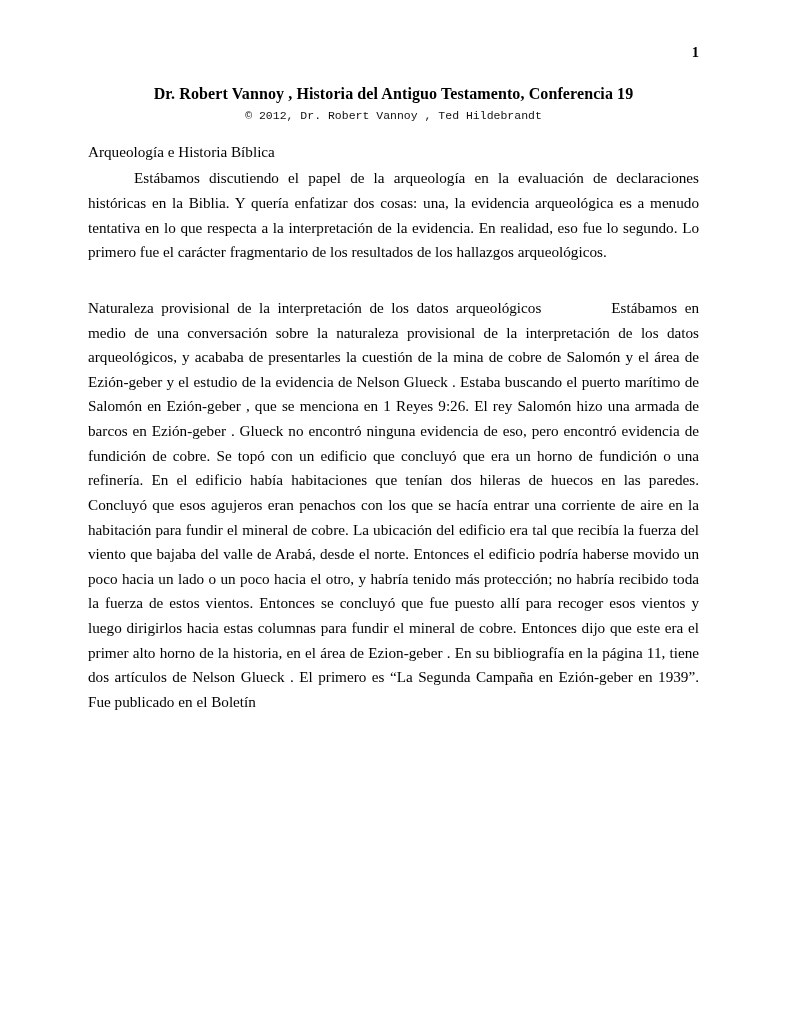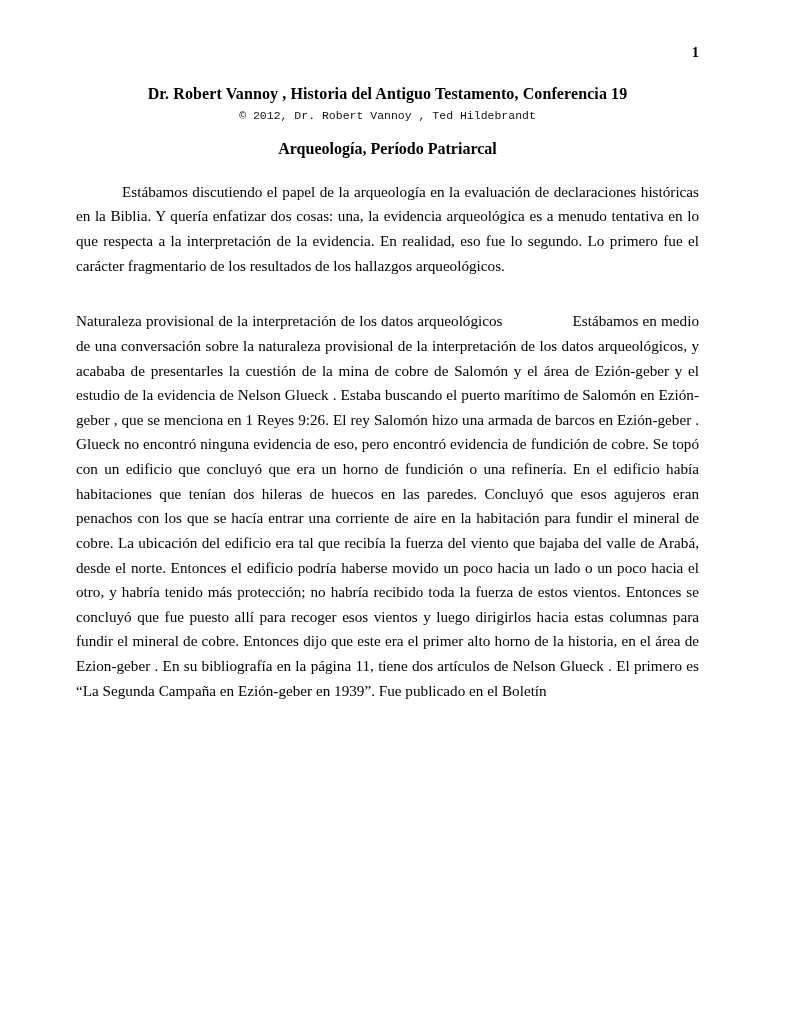--- a/index.html
+++ b/index.html
@@ -23,21 +23,21 @@
     position: absolute;
     top: 44px;
     right: 92px;
     font-size: 14.5px;
     font-weight: bold;
     color: #000;
     font-family: "Liberation Serif", serif;
   }
   .content {
     position: absolute;
-    left: 76px;
+    left: 88px;
     right: 92px;
     top: 84px;
   }
   .doc-title {
     text-align: center;
     font-weight: bold;
     font-size: 16px;
     line-height: 1.3;
     margin: 0 0 4px 0;
     letter-spacing: 0.1px;
@@ -87,22 +87,22 @@
 <div class="page">
 
   <div class="page-number">1</div>
 
   <div class="content">
 
     <div class="doc-title">Dr. Robert Vannoy , Historia del Antiguo Testamento, Conferencia 19</div>
 
     <div class="copyright">© 2012, Dr. Robert Vannoy , Ted Hildebrandt</div>
 
-    <div class="subtitle">Arqueología, Período Patriarcal</div>
 
+    <div class="section-heading">Arqueología e Historia Bíblica</div>
 
     <p class="body-text indent-first">Estábamos discutiendo el papel de la arqueología en la evaluación de declaraciones históricas en la Biblia. Y quería enfatizar dos cosas: una, la evidencia arqueológica es a menudo tentativa en lo que respecta a la interpretación de la evidencia. En realidad, eso fue lo segundo. Lo primero fue el carácter fragmentario de los resultados de los hallazgos arqueológicos.</p>
 
     <div class="spacer-block"></div>
 
     <p class="body-text"><span>Naturaleza provisional de la interpretación de los datos arqueológicos</span><span class="wide-gap"></span><span>Estábamos en medio de una conversación sobre la naturaleza provisional de la interpretación de los datos arqueológicos, y acababa de presentarles la cuestión de la mina de cobre de Salomón y el área de Ezión-geber y el estudio de la evidencia de Nelson Glueck . Estaba buscando el puerto marítimo de Salomón en Ezión-geber , que se menciona en 1 Reyes 9:26. El rey Salomón hizo una armada de barcos en Ezión-geber . Glueck no encontró ninguna evidencia de eso, pero encontró evidencia de fundición de cobre. Se topó con un edificio que concluyó que era un horno de fundición o una refinería. En el edificio había habitaciones que tenían dos hileras de huecos en las paredes. Concluyó que esos agujeros eran penachos con los que se hacía entrar una corriente de aire en la habitación para fundir el mineral de cobre. La ubicación del edificio era tal que recibía la fuerza del viento que bajaba del valle de Arabá, desde el norte. Entonces el edificio podría haberse movido un poco hacia un lado o un poco hacia el otro, y habría tenido más protección; no habría recibido toda la fuerza de estos vientos. Entonces se concluyó que fue puesto allí para recoger esos vientos y luego dirigirlos hacia estas columnas para fundir el mineral de cobre. Entonces dijo que este era el primer alto horno de la historia, en el área de Ezion-geber . En su bibliografía en la página 11, tiene dos artículos de Nelson Glueck . El primero es “La Segunda Campaña en Ezión-geber en 1939”. Fue publicado en el </span><span class="em">Boletín</span></p>
 
   </div>
 </div>
 

